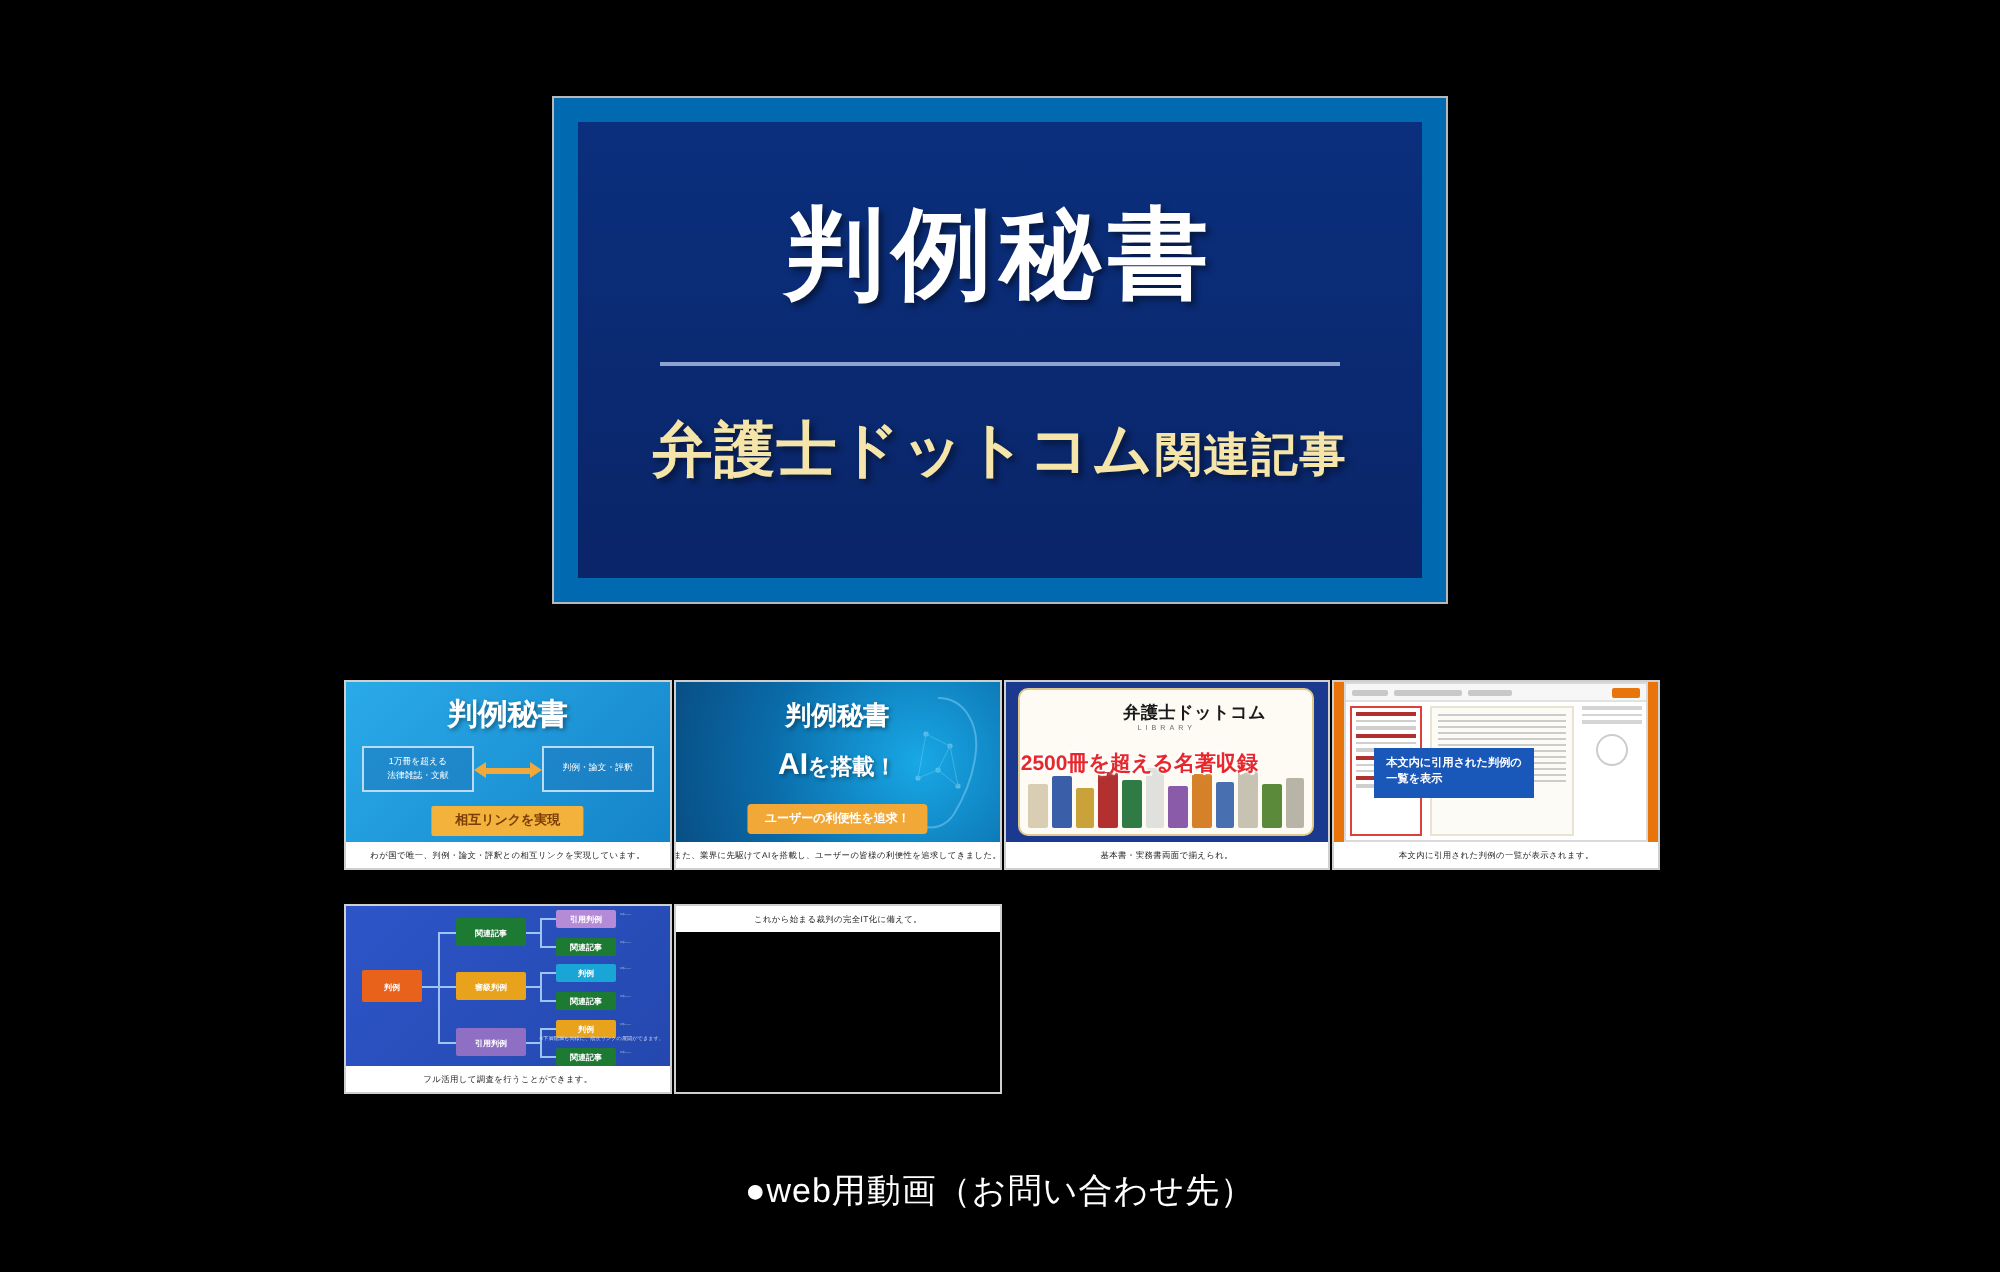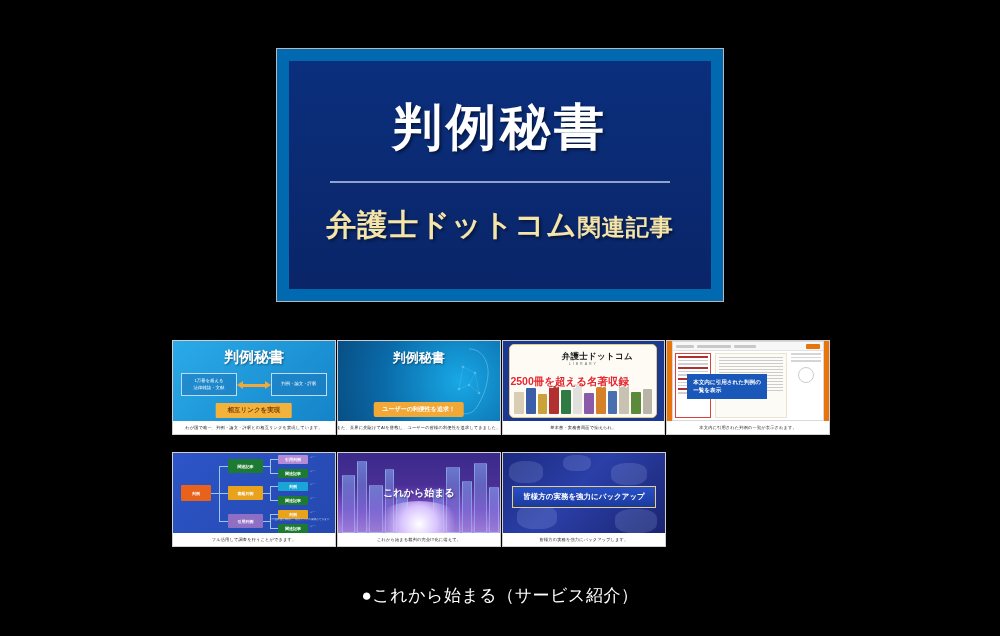--- a/index.html
+++ b/index.html
@@ -438,20 +438,23 @@
         <svg class="t2-face" viewBox="0 0 55 72">
           <path d="M30 4 C44 4 50 18 49 30 C48 42 44 52 38 62 C34 68 28 70 22 68" fill="none" stroke="#9fe3ff" stroke-width="1"></path>
           <circle cx="24" cy="22" r="1.3" fill="#bff0ff"></circle>
           <circle cx="36" cy="28" r="1.3" fill="#bff0ff"></circle>
           <circle cx="30" cy="40" r="1.3" fill="#bff0ff"></circle>
           <circle cx="40" cy="48" r="1.3" fill="#bff0ff"></circle>
           <circle cx="20" cy="44" r="1.3" fill="#bff0ff"></circle>
           <path d="M24 22 L36 28 L30 40 L20 44 Z M36 28 L40 48 L30 40" fill="none" stroke="#7dd4f7" stroke-width=".5"></path>
         </svg>
         <div class="t2-title">判例秘書</div>
+        <div class="t2-ai">
+          <span>AI</span><span class="sm">を搭載！</span>
+        </div>
         <div class="t2-btn">ユーザーの利便性を追求！</div>
       </div>
       <div class="thumb-caption">また、業界に先駆けてAIを搭載し、ユーザーの皆様の利便性を追求してきました。</div>
     </div>
 
     <div class="thumb">
       <div class="thumb-body">
         <div class="t3-bg">
           <div class="t3-card">
             <div class="t3-brand">弁護士ドットコム</div>
@@ -577,50 +580,21 @@
         <div class="fc-dots" style="left:137px;top:43px">⇨···</div>
         <div class="fc-dots" style="left:137px;top:57px">⇨···</div>
         <div class="fc-dots" style="left:137px;top:71px">⇨···</div>
 
         <div class="fc-tiny">※下層階層も同様に、順次リンクの展開ができます。</div>
       </div>
       <div class="thumb-caption">フル活用して調査を行うことができます。</div>
     </div>
 
     <div class="thumb">
-      <div class="thumb-body">
-        <div class="t6-bg">
-          <div class="t6-bld" style="left:4px;  width:13px; height:58px"></div>
-          <div class="t6-bld" style="left:19px; width:10px; height:72px"></div>
-          <div class="t6-bld" style="left:31px; width:14px; height:48px"></div>
-          <div class="t6-bld" style="left:47px; width:9px;  height:64px"></div>
-          <div class="t6-bld" style="left:58px; width:12px; height:40px"></div>
-          <div class="t6-bld" style="left:95px; width:11px; height:44px"></div>
-          <div class="t6-bld" style="left:108px;width:14px; height:66px"></div>
-          <div class="t6-bld" style="left:124px;width:10px; height:52px"></div>
-          <div class="t6-bld" style="left:136px;width:13px; height:70px"></div>
-          <div class="t6-bld" style="left:151px;width:10px; height:46px"></div>
-          <div class="t6-glow"></div>
-        </div>
-        <div class="t6-text">これから始まる</div>
-      </div>
       <div class="thumb-caption">これから始まる裁判の完全IT化に備えて。</div>
     </div>
 
-    <div class="thumb">
-      <div class="thumb-body">
-        <div class="t7-bg">
-          <div class="t7-hand" style="left:6px;  top:8px;  width:34px; height:22px;"></div>
-          <div class="t7-hand" style="left:14px; top:52px; width:40px; height:24px;"></div>
-          <div class="t7-hand" style="left:108px;top:10px; width:36px; height:22px;"></div>
-          <div class="t7-hand" style="left:112px;top:56px; width:42px; height:24px;"></div>
-          <div class="t7-hand" style="left:60px; top:2px;  width:28px; height:16px;"></div>
-        </div>
-        <div class="t7-banner">皆様方の実務を強力にバックアップ</div>
-      </div>
-      <div class="thumb-caption">皆様方の実務を強力にバックアップします。</div>
-    </div>
 
 
   </div>
 </div>
 
-<div id="bottom-caption">●これから始まる（サービス紹介）</div>
+<div id="bottom-caption">●web用動画（お問い合わせ先）</div>
 
 </body></html>

